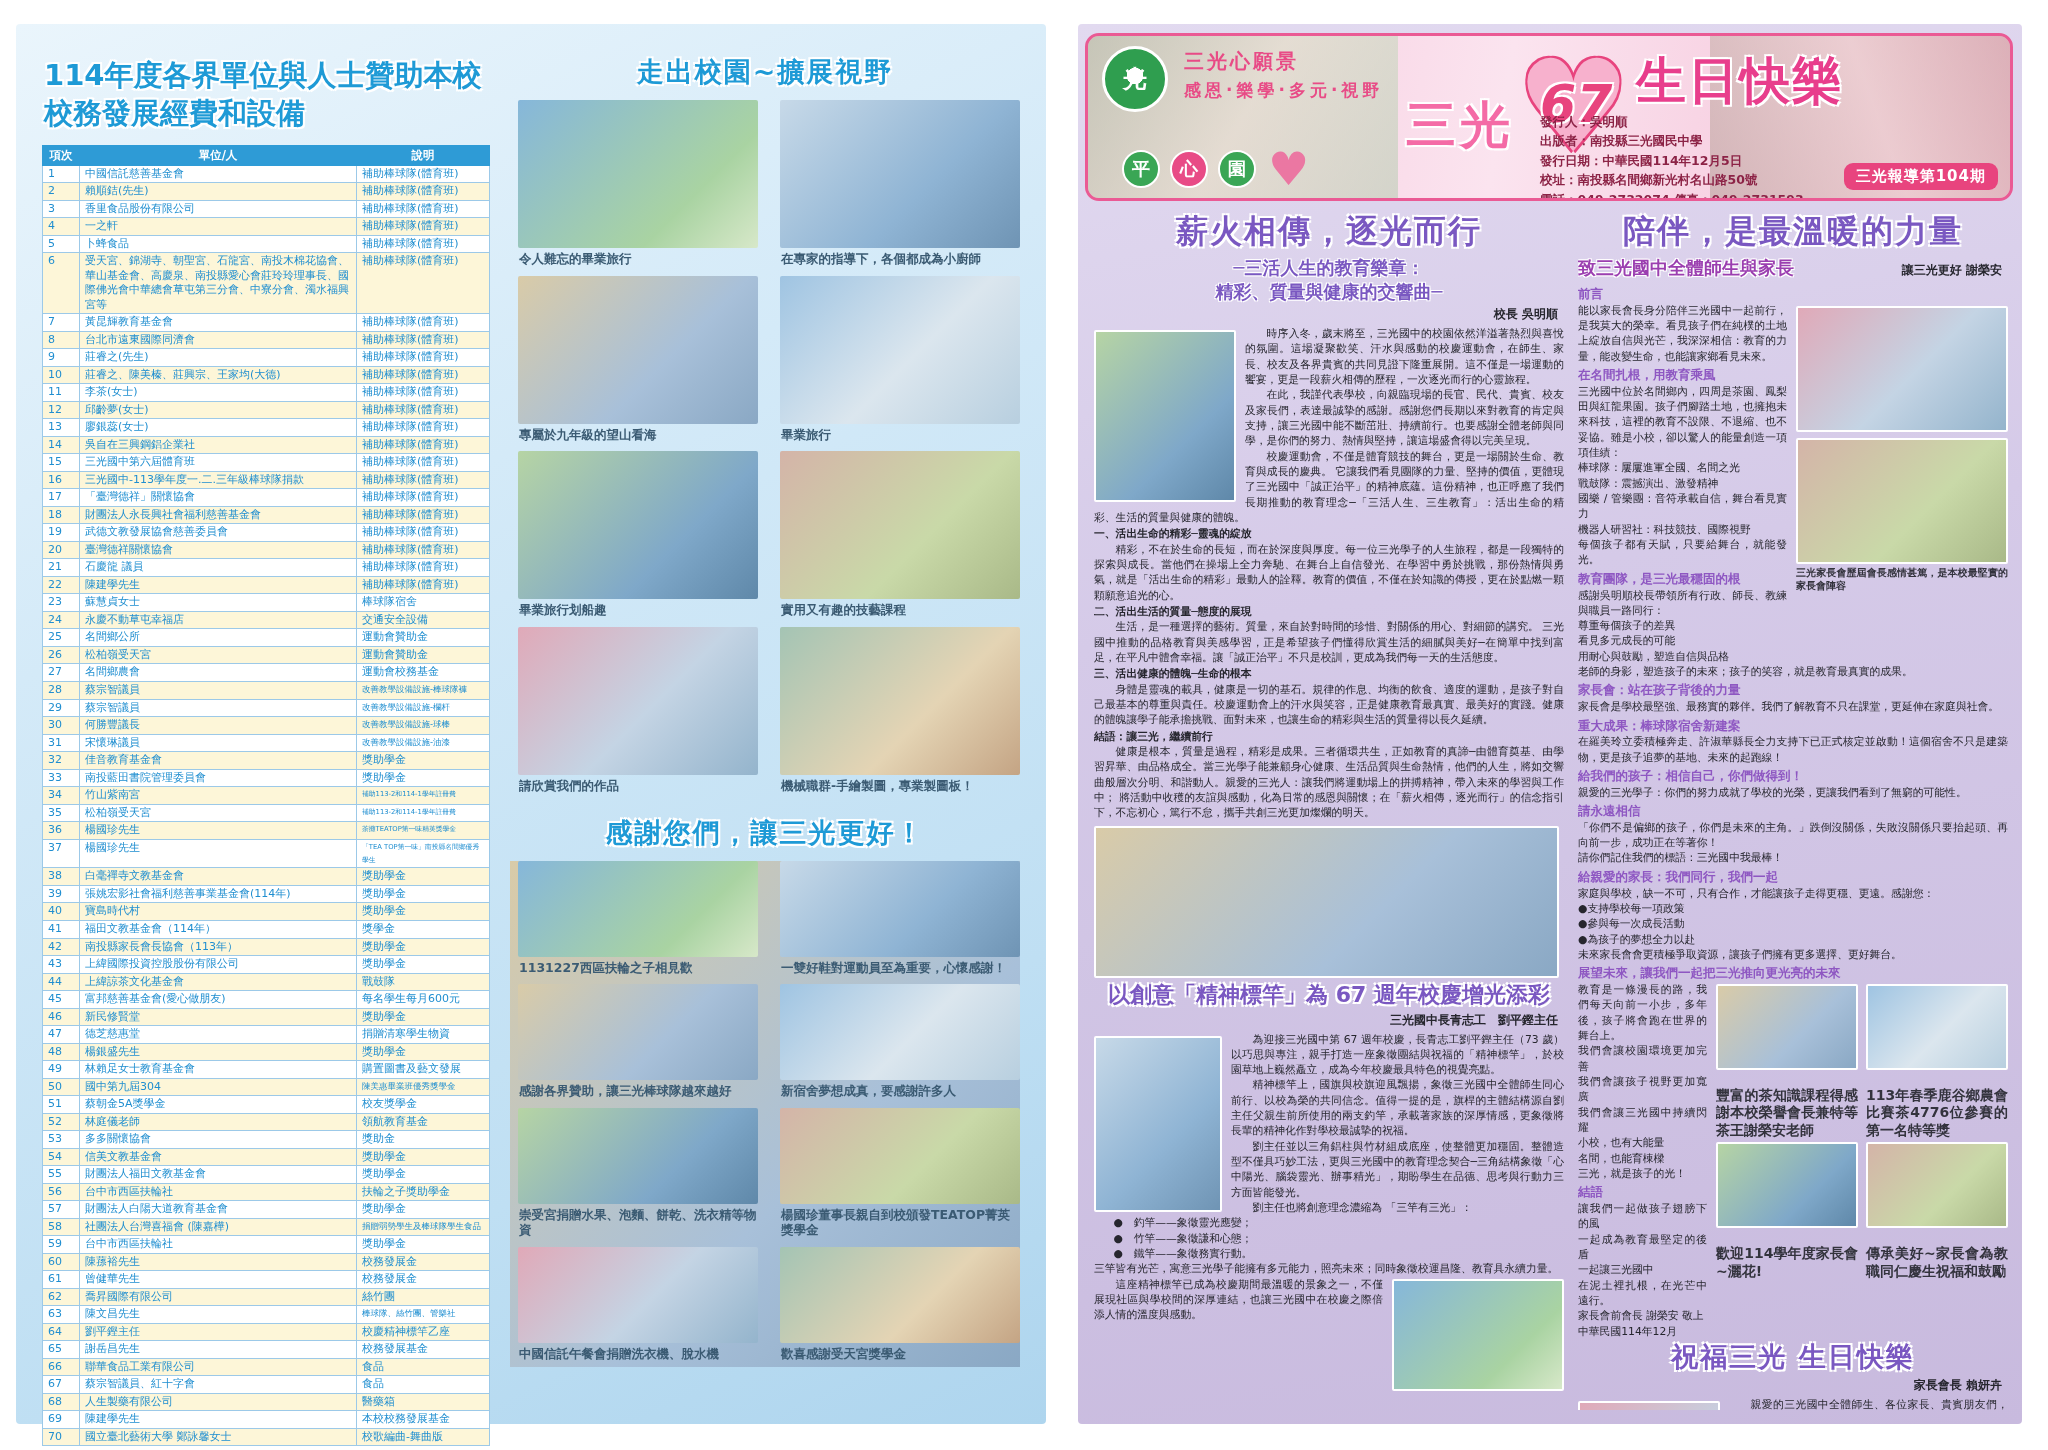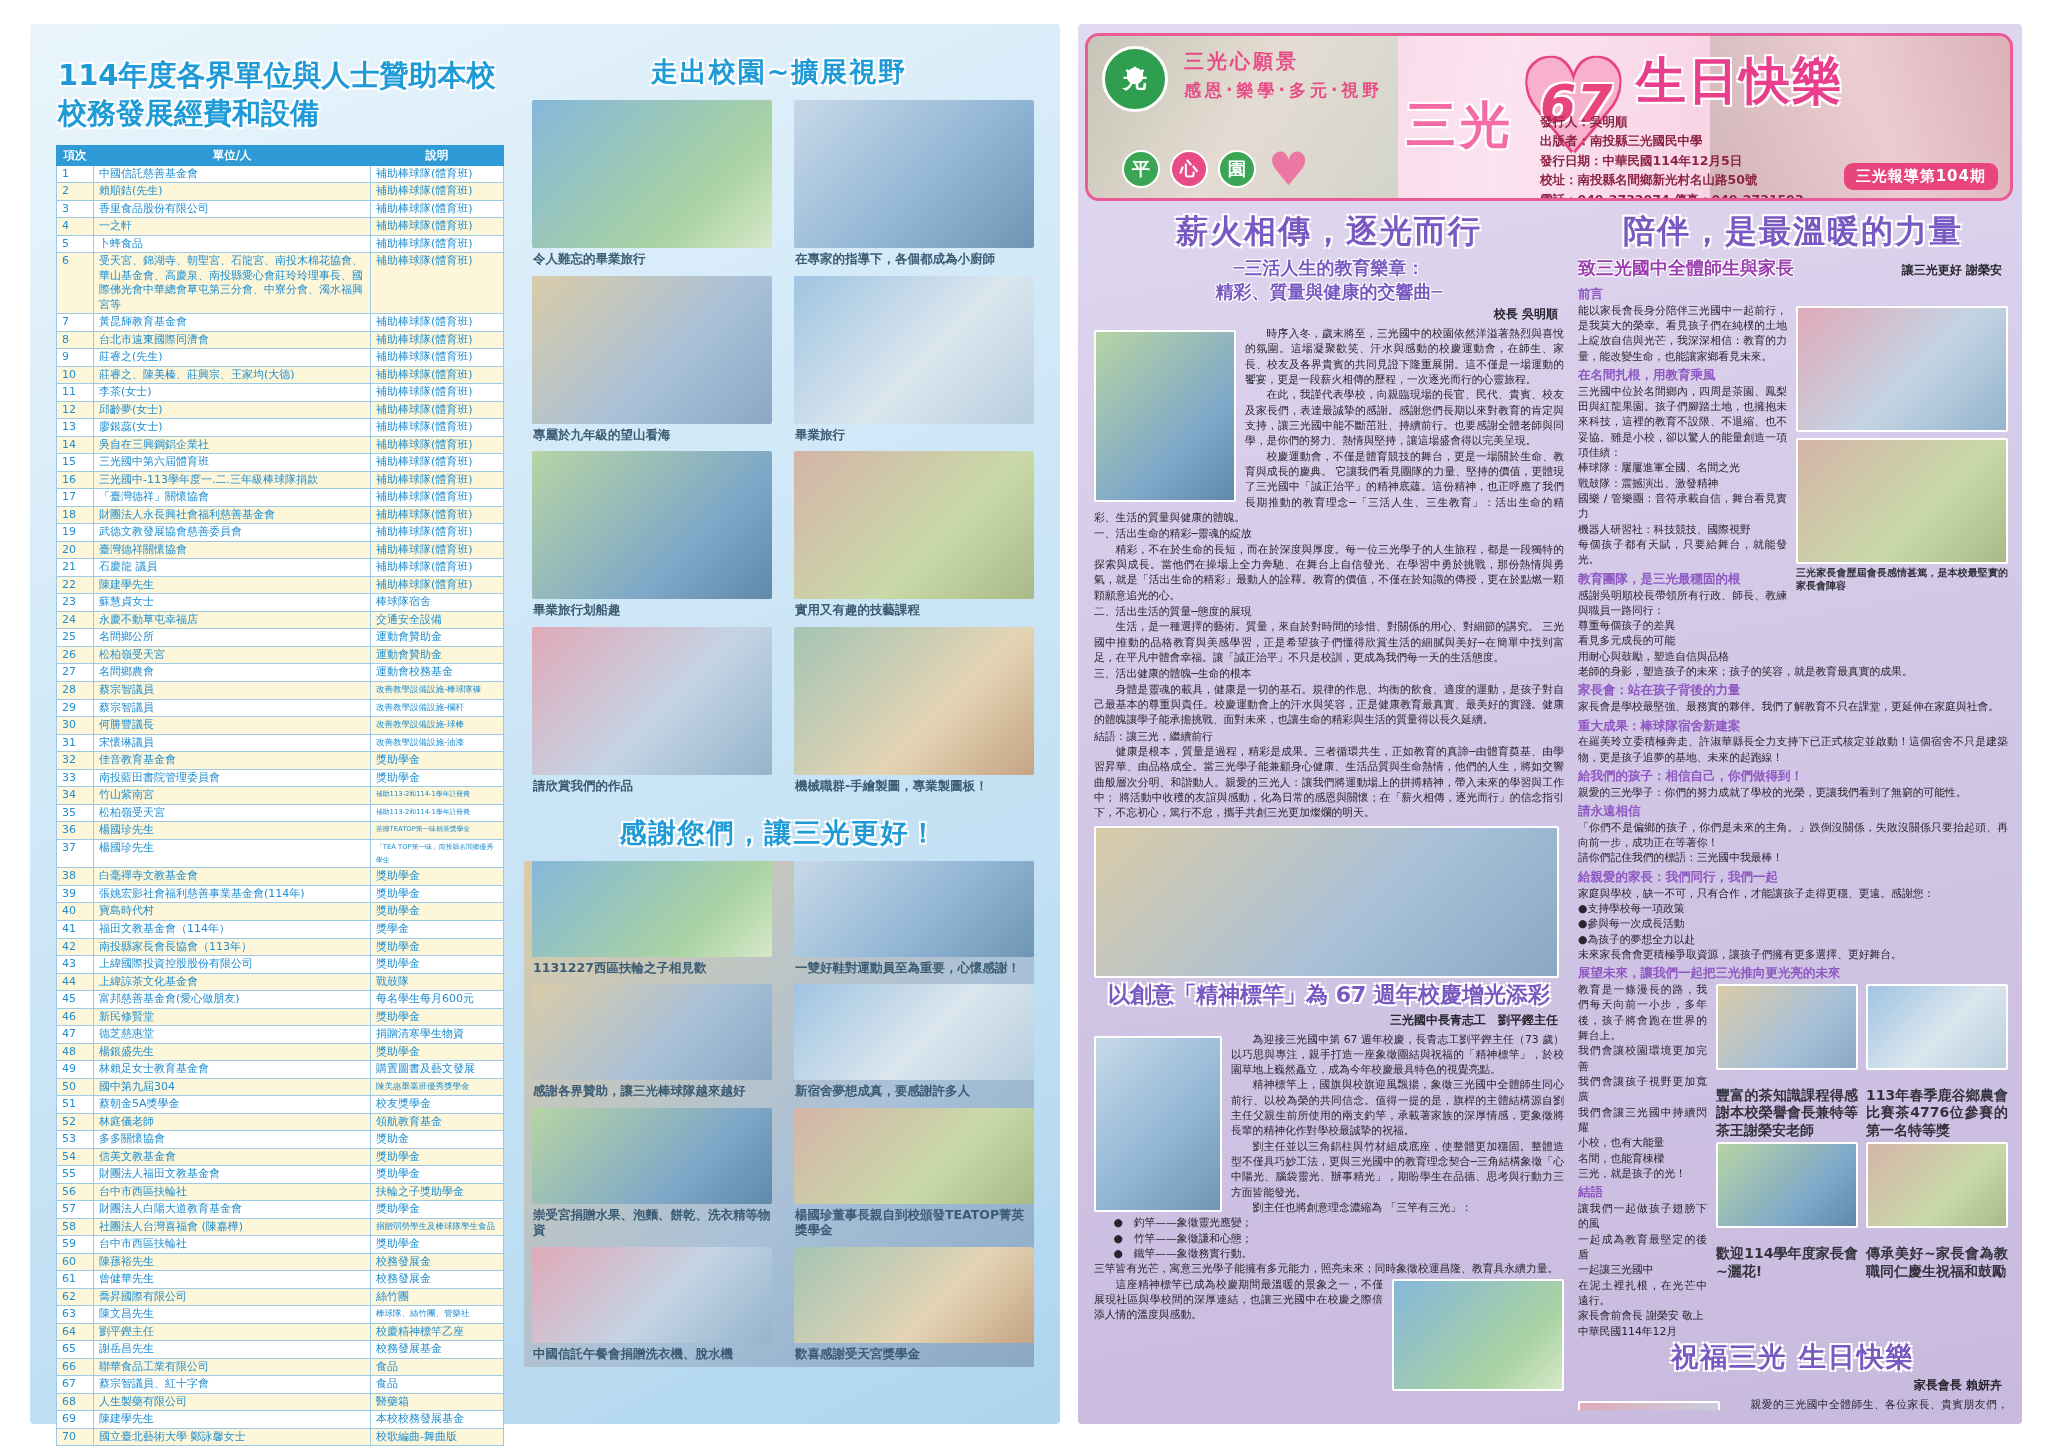--- a/index.html
+++ b/index.html
@@ -1,19 +1,19 @@
 <!DOCTYPE html>
 <html><head>
 <meta charset="utf-8">
 <style>
   html,body{margin:0;padding:0;background:#e9e9ee;}
   .canvas{position:relative;width:2048px;height:1450px;background:#ffffff;font-family:"DejaVu Sans",sans-serif;overflow:hidden;}
   .img{border-radius:2px;}
   
-  .page-left{position:absolute;left:30px;top:24px;width:1030px;height:1400px;
+  .page-left{position:absolute;left:16px;top:24px;width:1030px;height:1400px;
     background:linear-gradient(155deg,#eaf5fc 0%,#d4eaf8 35%,#bfdff3 75%,#aed5ee 100%);
     border-radius:4px;display:flex;gap:20px;padding:30px 26px;box-sizing:border-box;}
   .lp-col-table{width:448px;flex:none;}
   .lp-title{font-size:29px;font-weight:bold;color:#1e9ad6;line-height:1.32;margin:2px 0 12px 2px;
     text-shadow:-2px -2px 0 #fff,2px -2px 0 #fff,-2px 2px 0 #fff,2px 2px 0 #fff,0 2px 0 #fff,0 -2px 0 #fff;}
   .donor-table{width:100%;border-collapse:collapse;font-size:11px;color:#1f8ed0;background:#fff;}
   .donor-table th{background:#2e9bd6;color:#fff;font-size:11.5px;text-align:center;padding:2px 5px;font-weight:bold;border:1px solid #2e9bd6;}
   .donor-table td{border:1px solid #9cc9e8;padding:1px 5px;line-height:1.32;vertical-align:top;}
   .donor-table tbody tr:nth-child(even) td{background:#fdf6d8;}
   .donor-table td.idx{width:26px;text-align:left;}
@@ -83,21 +83,21 @@
   .a3-subrow{display:flex;justify-content:space-between;align-items:baseline;margin:2px 0 3px;}
   .a3-sub{font-size:18px;font-weight:bold;color:#9b3fb0;
     text-shadow:-1px -1px 0 #fff,1px -1px 0 #fff,-1px 1px 0 #fff,1px 1px 0 #fff;}
   .byline{font-size:12px;font-weight:bold;color:#26262e;text-align:right;margin:2px 6px 3px 0;}
   .abody{font-size:10.8px;line-height:1.42;color:#26262e;text-align:justify;}
   .abody::after{content:"";display:block;clear:both;}
   .b-p{margin:0;text-indent:2em;}
   .b-l,.b-r{margin:0;}
   .b-li{margin:0;padding-left:1.8em;}
   .b-h{color:#8e57c2;font-weight:bold;font-size:12.5px;margin:2px 0 0;}
-  .b-h2{font-weight:normal;margin:1px 0 0;}
+  .b-h2{font-weight:bold;margin:1px 0 0;}
   .afig{margin:2px;}
   .afig figcaption{font-size:10px;font-weight:bold;color:#33333d;line-height:1.3;padding-top:2px;}
   .fl-port{float:left;width:142px;margin:4px 9px 3px 0;}
   .fl-port .img{height:168px;border:2px solid #fff;}
   .fl-tall{float:left;width:128px;margin:4px 9px 2px 0;}
   .fl-tall .img{height:172px;border:2px solid #fff;}
   .fr-lg{float:right;width:212px;margin:3px 0 3px 9px;}
   .fr-lg .img{height:122px;border:2px solid #fff;}
   .fr-md{float:right;width:172px;margin:2px 0 2px 9px;}
   .fr-md .img{height:108px;border:2px solid #fff;}

